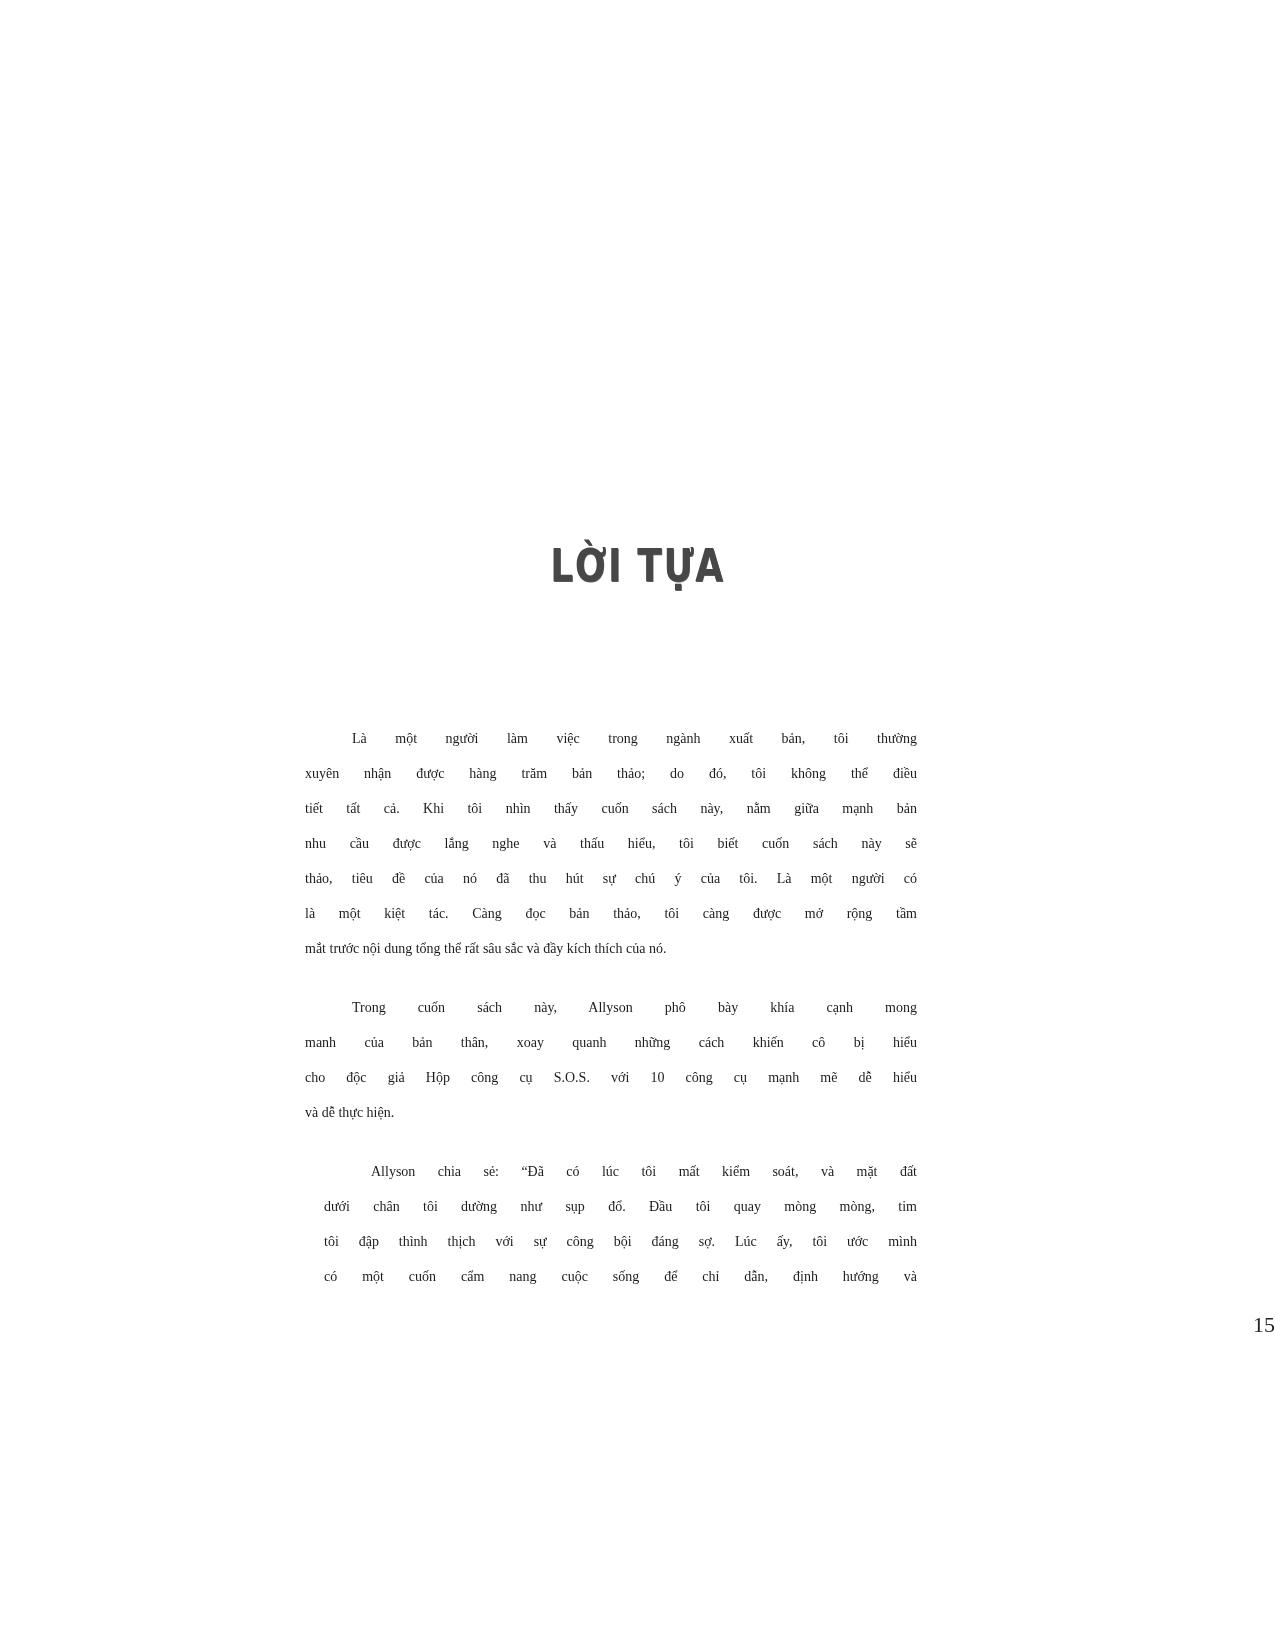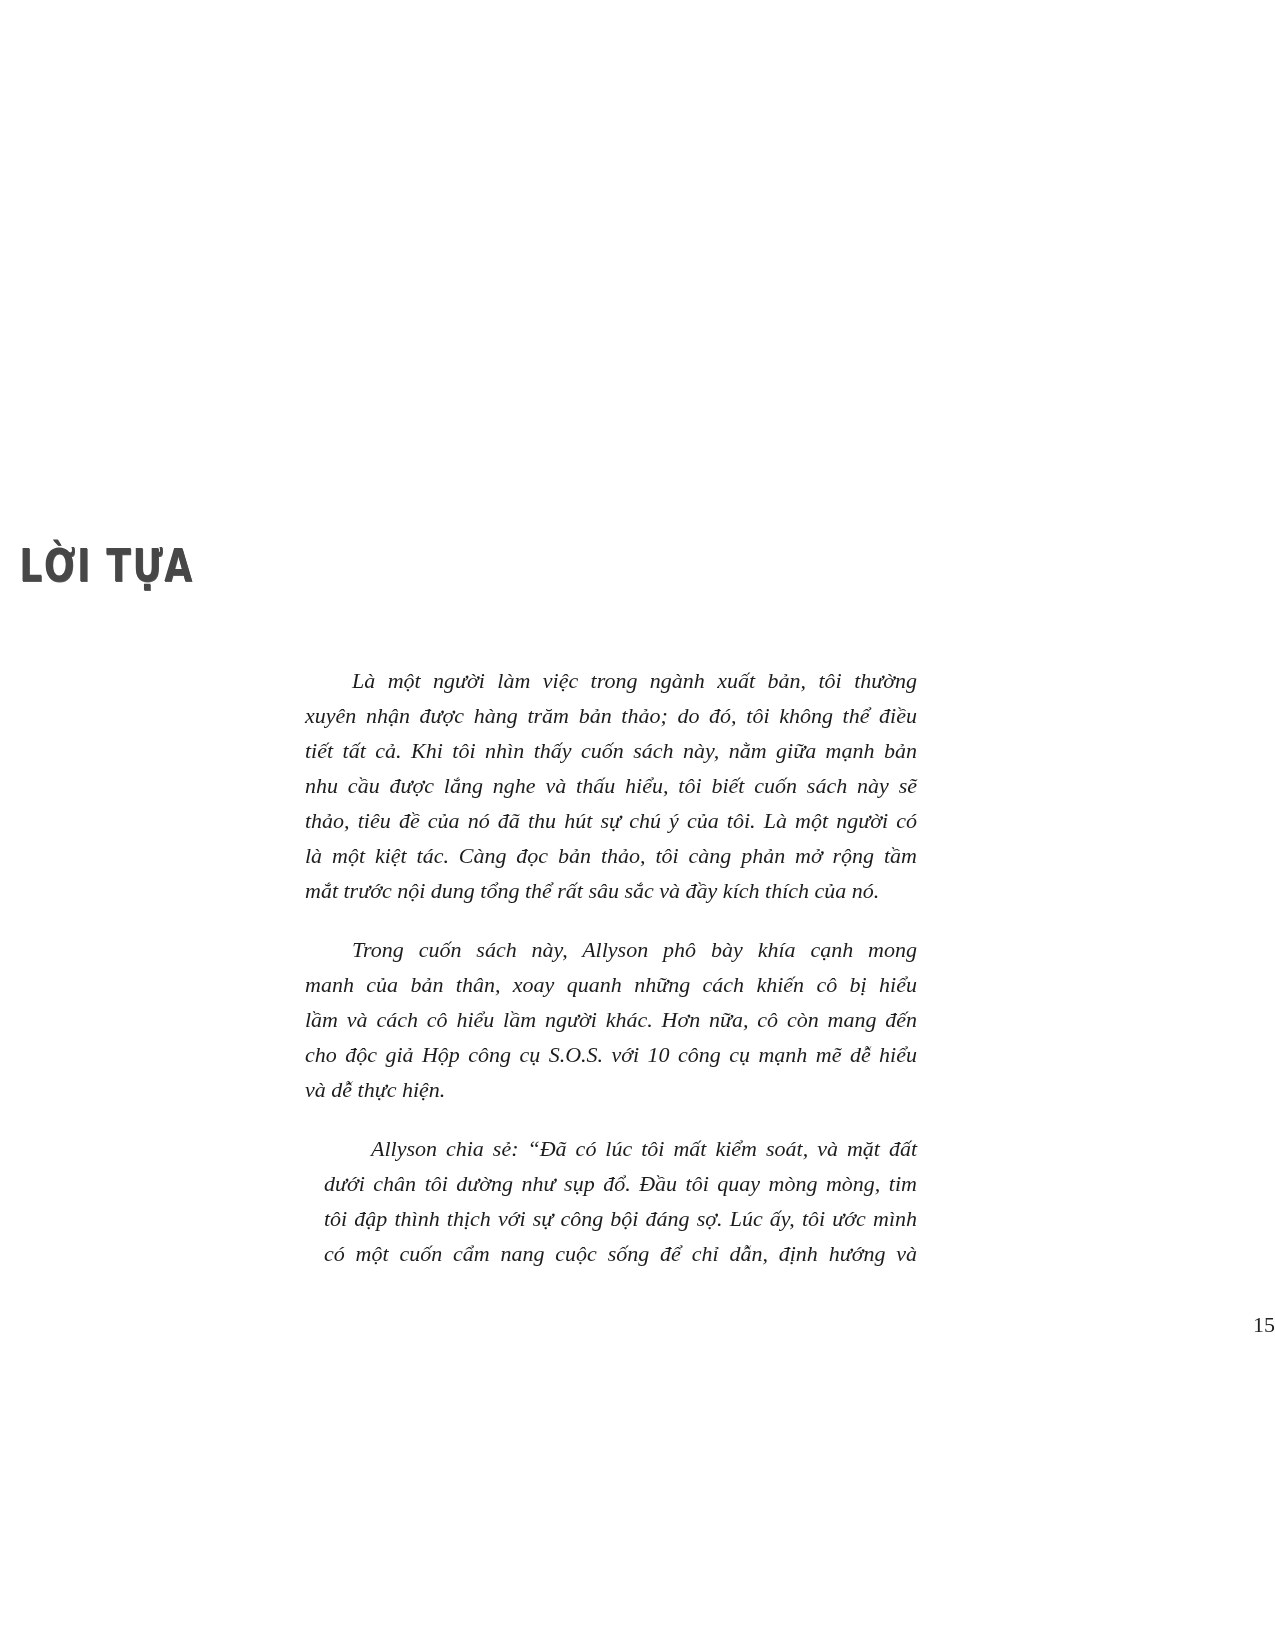--- a/index.html
+++ b/index.html
@@ -14,42 +14,41 @@
     background: #ffffff;
     font-family: "Liberation Serif", serif;
     color: #1c1c1c;
     overflow: hidden;
   }
   .chapter-title {
     position: absolute;
     top: 540px;
     left: 0;
     width: 100%;
-    text-align: left;
+    text-align: center;
   }
   .chapter-title .title-inner {
     display: inline-block;
     font-family: "DejaVu Sans", sans-serif;
     font-weight: 700;
     font-size: 44px;
     letter-spacing: 2px;
     color: #474747;
     transform: scaleX(0.82);
     transform-origin: center;
     
     text-shadow: 0.6px 0.6px 0 #5a5a5a;
   }
   .body-text {
     position: absolute;
     left: 305px;
-    top: 663px;
+    top: 721px;
     width: 612px;
-    font-size: 22px;
+    font-size: 14px;
     line-height: 35px;
-    font-style: italic;
   }
   .para {
     margin: 0 0 24px 0;
   }
   .para:last-child {
     margin-bottom: 0;
     margin-left: 19px;
   }
   .line {
     display: block;
@@ -82,27 +81,26 @@
     <span class="title-inner">LỜI TỰA</span>
   </div>
 
   <div class="body-text">
       <div class="para">
         <span class="line first">Là một người làm việc trong ngành xuất bản, tôi thường</span>
         <span class="line">xuyên nhận được hàng trăm bản thảo; do đó, tôi không thể điều</span>
         <span class="line">tiết tất cả. Khi tôi nhìn thấy cuốn sách này, nằm giữa mạnh bản</span>
         <span class="line">nhu cầu được lắng nghe và thấu hiểu, tôi biết cuốn sách này sẽ</span>
         <span class="line">thảo, tiêu đề của nó đã thu hút sự chú ý của tôi. Là một người có</span>
-        <span class="line">là một kiệt tác. Càng đọc bản thảo, tôi càng phản mở rộng tầm</span>
+        <span class="line">là một kiệt tác. Càng đọc bản thảo, tôi càng được mở rộng tầm</span>
         <span class="line last">mắt trước nội dung tổng thể rất sâu sắc và đầy kích thích của nó.</span>
       </div>
       <div class="para">
         <span class="line first">Trong cuốn sách này, Allyson phô bày khía cạnh mong</span>
         <span class="line">manh của bản thân, xoay quanh những cách khiến cô bị hiểu</span>
-        <span class="line">lầm và cách cô hiểu lầm người khác. Hơn nữa, cô còn mang đến</span>
         <span class="line">cho độc giả Hộp công cụ S.O.S. với 10 công cụ mạnh mẽ dễ hiểu</span>
         <span class="line last">và dễ thực hiện.</span>
       </div>
       <div class="para">
         <span class="line first">Allyson chia sẻ: “Đã có lúc tôi mất kiểm soát, và mặt đất</span>
         <span class="line">dưới chân tôi dường như sụp đổ. Đầu tôi quay mòng mòng, tim</span>
         <span class="line">tôi đập thình thịch với sự công bội đáng sợ. Lúc ấy, tôi ước mình</span>
         <span class="line">có một cuốn cẩm nang cuộc sống để chỉ dẫn, định hướng và</span>
       </div>
     </div>

